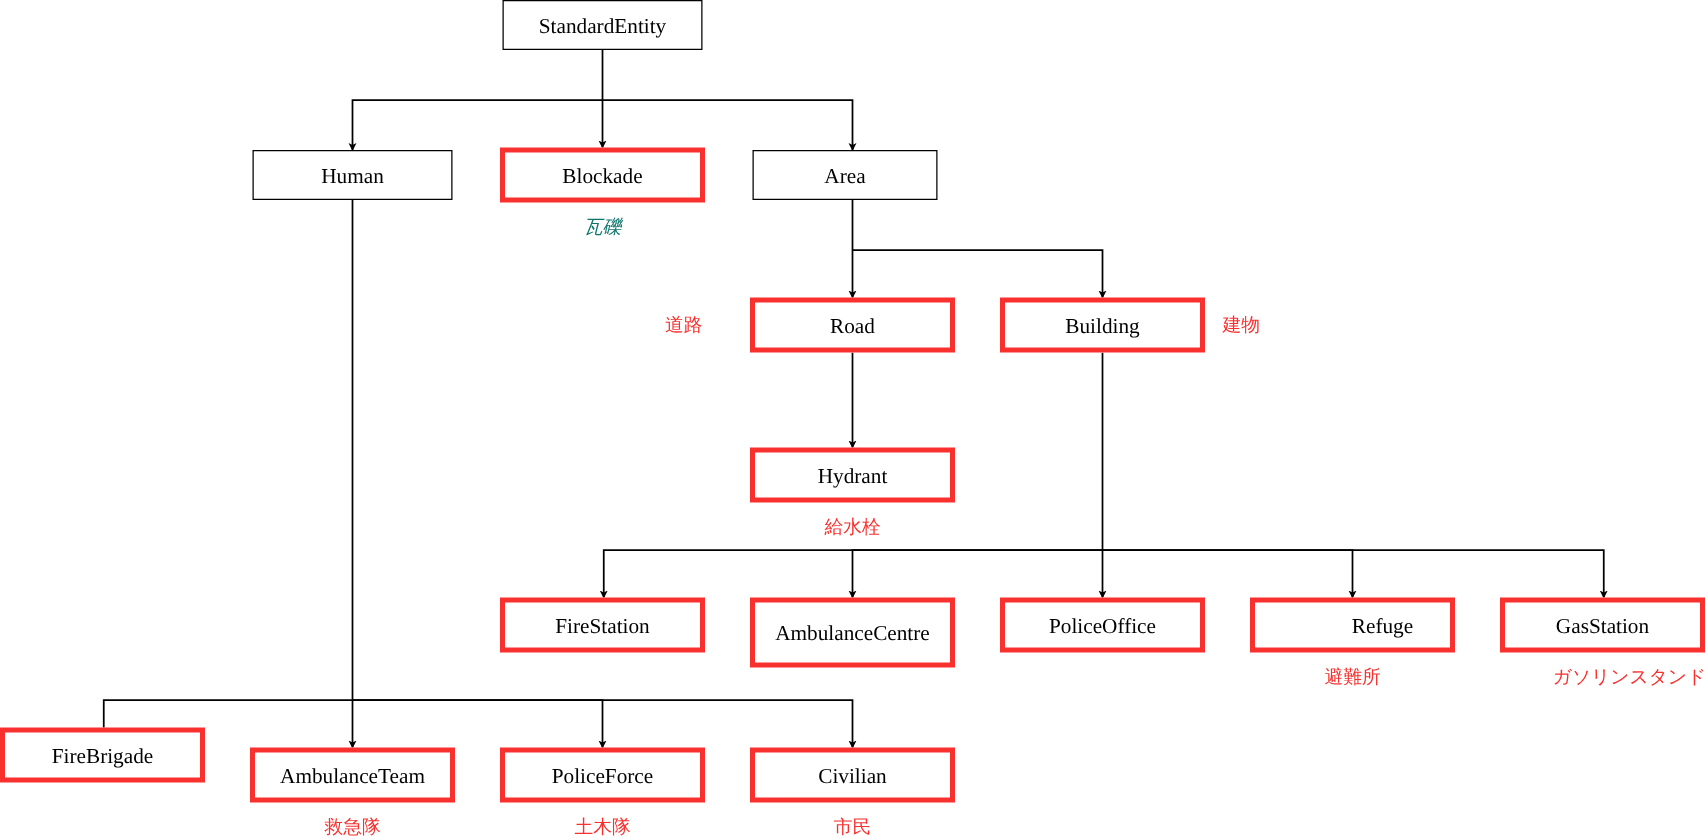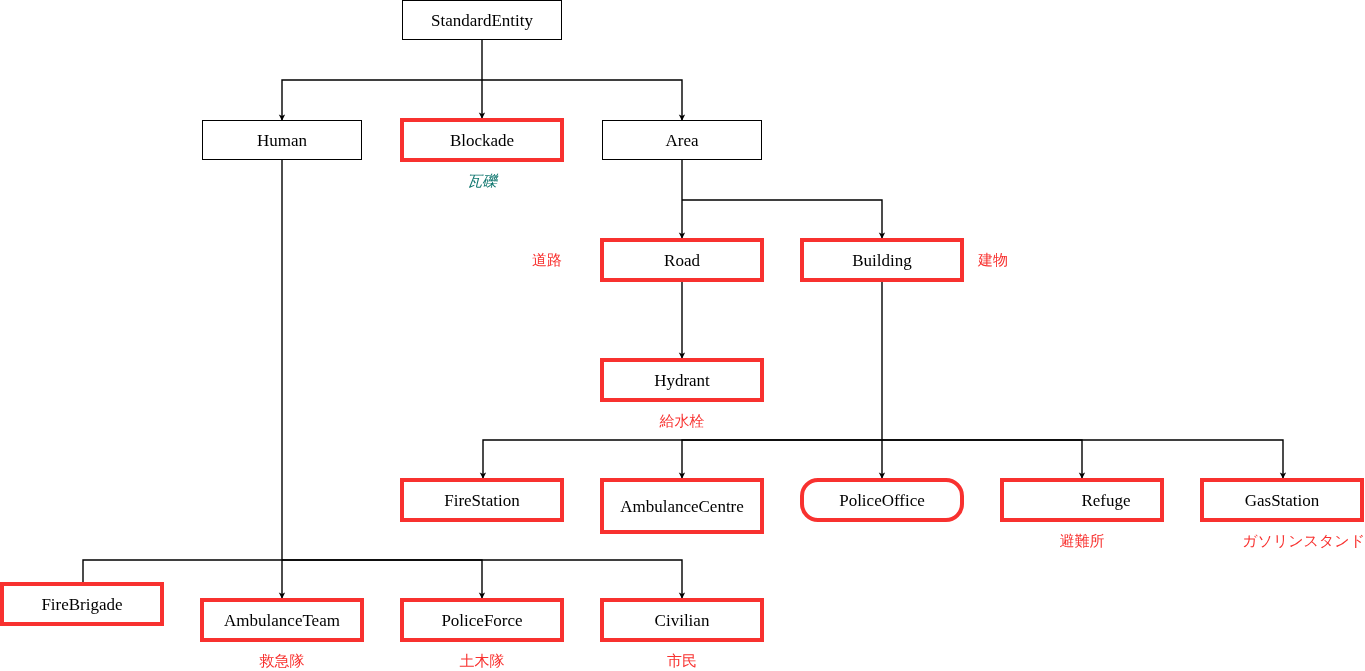--- a/index.html
+++ b/index.html
@@ -87,39 +87,39 @@
   <div id="node-layer">
       <div class="node plain" style="left: 402px; top: 0px; width: 160px; height: 40px; border-color: rgb(0, 0, 0);">
         <span>StandardEntity</span>
       </div>
       <div class="node plain" style="left: 202px; top: 120px; width: 160px; height: 40px; border-color: rgb(0, 0, 0);">
         <span>Human</span>
       </div>
       <div class="node highlight" style="left: 400px; top: 118px; width: 164px; height: 44px; border-color: rgb(248, 49, 47);">
         <span>Blockade</span>
       </div>
-      <div class="node plain" style="left: 602px; top: 120px; width: 160px; height: 40px; border-color: rgb(0, 0, 0);">
+      <div class="node plain" style="left: 602px; top: 120px; width: 148px; height: 40px; border-color: rgb(0, 0, 0);">
         <span>Area</span>
       </div>
       <div class="node highlight" style="left: 600px; top: 238px; width: 164px; height: 44px; border-color: rgb(248, 49, 47); justify-content: center;">
         <span>Road</span>
       </div>
       <div class="node highlight" style="left: 800px; top: 238px; width: 164px; height: 44px; border-color: rgb(248, 49, 47);">
         <span>Building</span>
       </div>
       <div class="node highlight" style="left: 600px; top: 358px; width: 164px; height: 44px; border-color: rgb(248, 49, 47); align-items: center;">
         <span>Hydrant</span>
       </div>
       <div class="node highlight" style="left: 400px; top: 478px; width: 164px; height: 44px; border-color: rgb(248, 49, 47);">
         <span>FireStation</span>
       </div>
       <div class="node highlight" style="left: 600px; top: 478px; width: 164px; height: 56px; border-color: rgb(248, 49, 47);">
         <span>AmbulanceCentre</span>
       </div>
-      <div class="node highlight" style="left: 800px; top: 478px; width: 164px; height: 44px; border-color: rgb(248, 49, 47); border-radius: 18px;">
+      <div class="node highlight" style="left: 800px; top: 478px; width: 164px; height: 44px; border-color: rgb(248, 49, 47);">
         <span>PoliceOffice</span>
       </div>
       <div class="node highlight" style="left: 1000px; top: 478px; width: 164px; height: 44px; border-color: rgb(248, 49, 47); padding-left: 48px;">
         <span>Refuge</span>
       </div>
       <div class="node highlight" style="left: 1200px; top: 478px; width: 164px; height: 44px; border-color: rgb(248, 49, 47);">
         <span>GasStation</span>
       </div>
       <div class="node highlight" style="left: 0px; top: 582px; width: 164px; height: 44px; border-color: rgb(248, 49, 47); text-align: center;">
         <span>FireBrigade</span>

